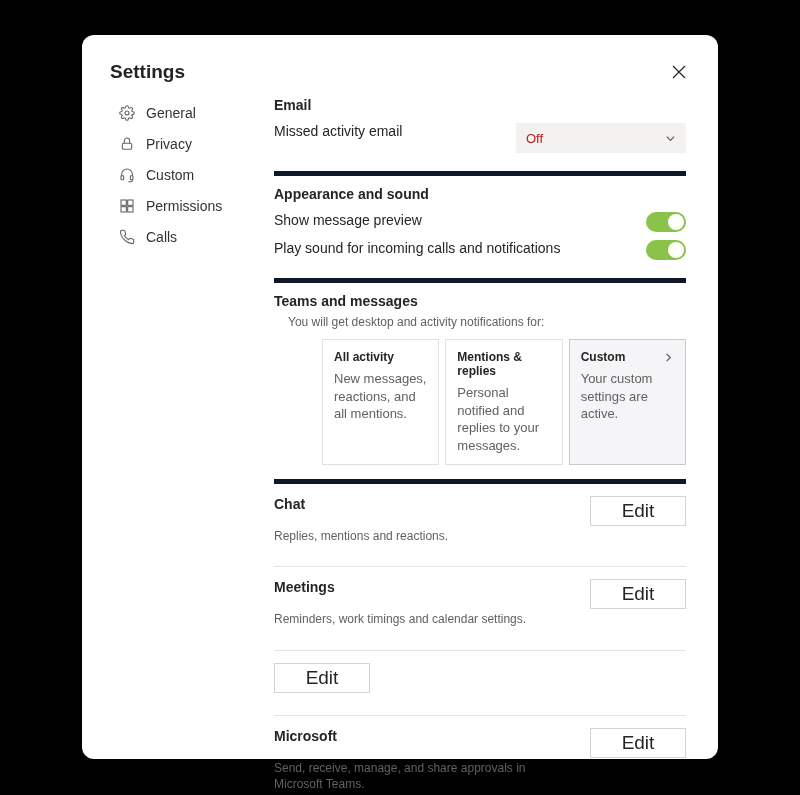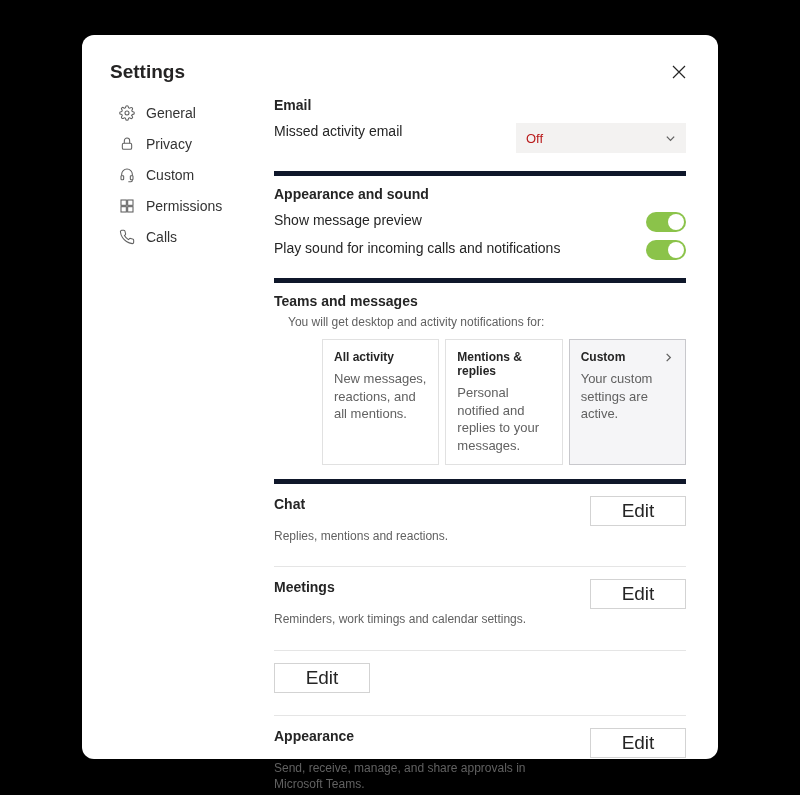--- a/index.html
+++ b/index.html
@@ -217,21 +217,21 @@
         </div>
         <div class="edit-btn">Edit</div>
       </div>
 
       <div class="list-row">
         <div class="edit-btn">Edit</div>
       </div>
 
       <div class="list-row">
         <div>
-          <div class="row-title">Appearance</div>
+          <div class="row-title">Microsoft</div>
           <div class="row-desc">Send, receive, manage, and share approvals in Microsoft Teams.</div>
         </div>
         <div class="edit-btn">Edit</div>
       </div>
 
     </div>
   </div>
 </div>
 
 </body></html>

